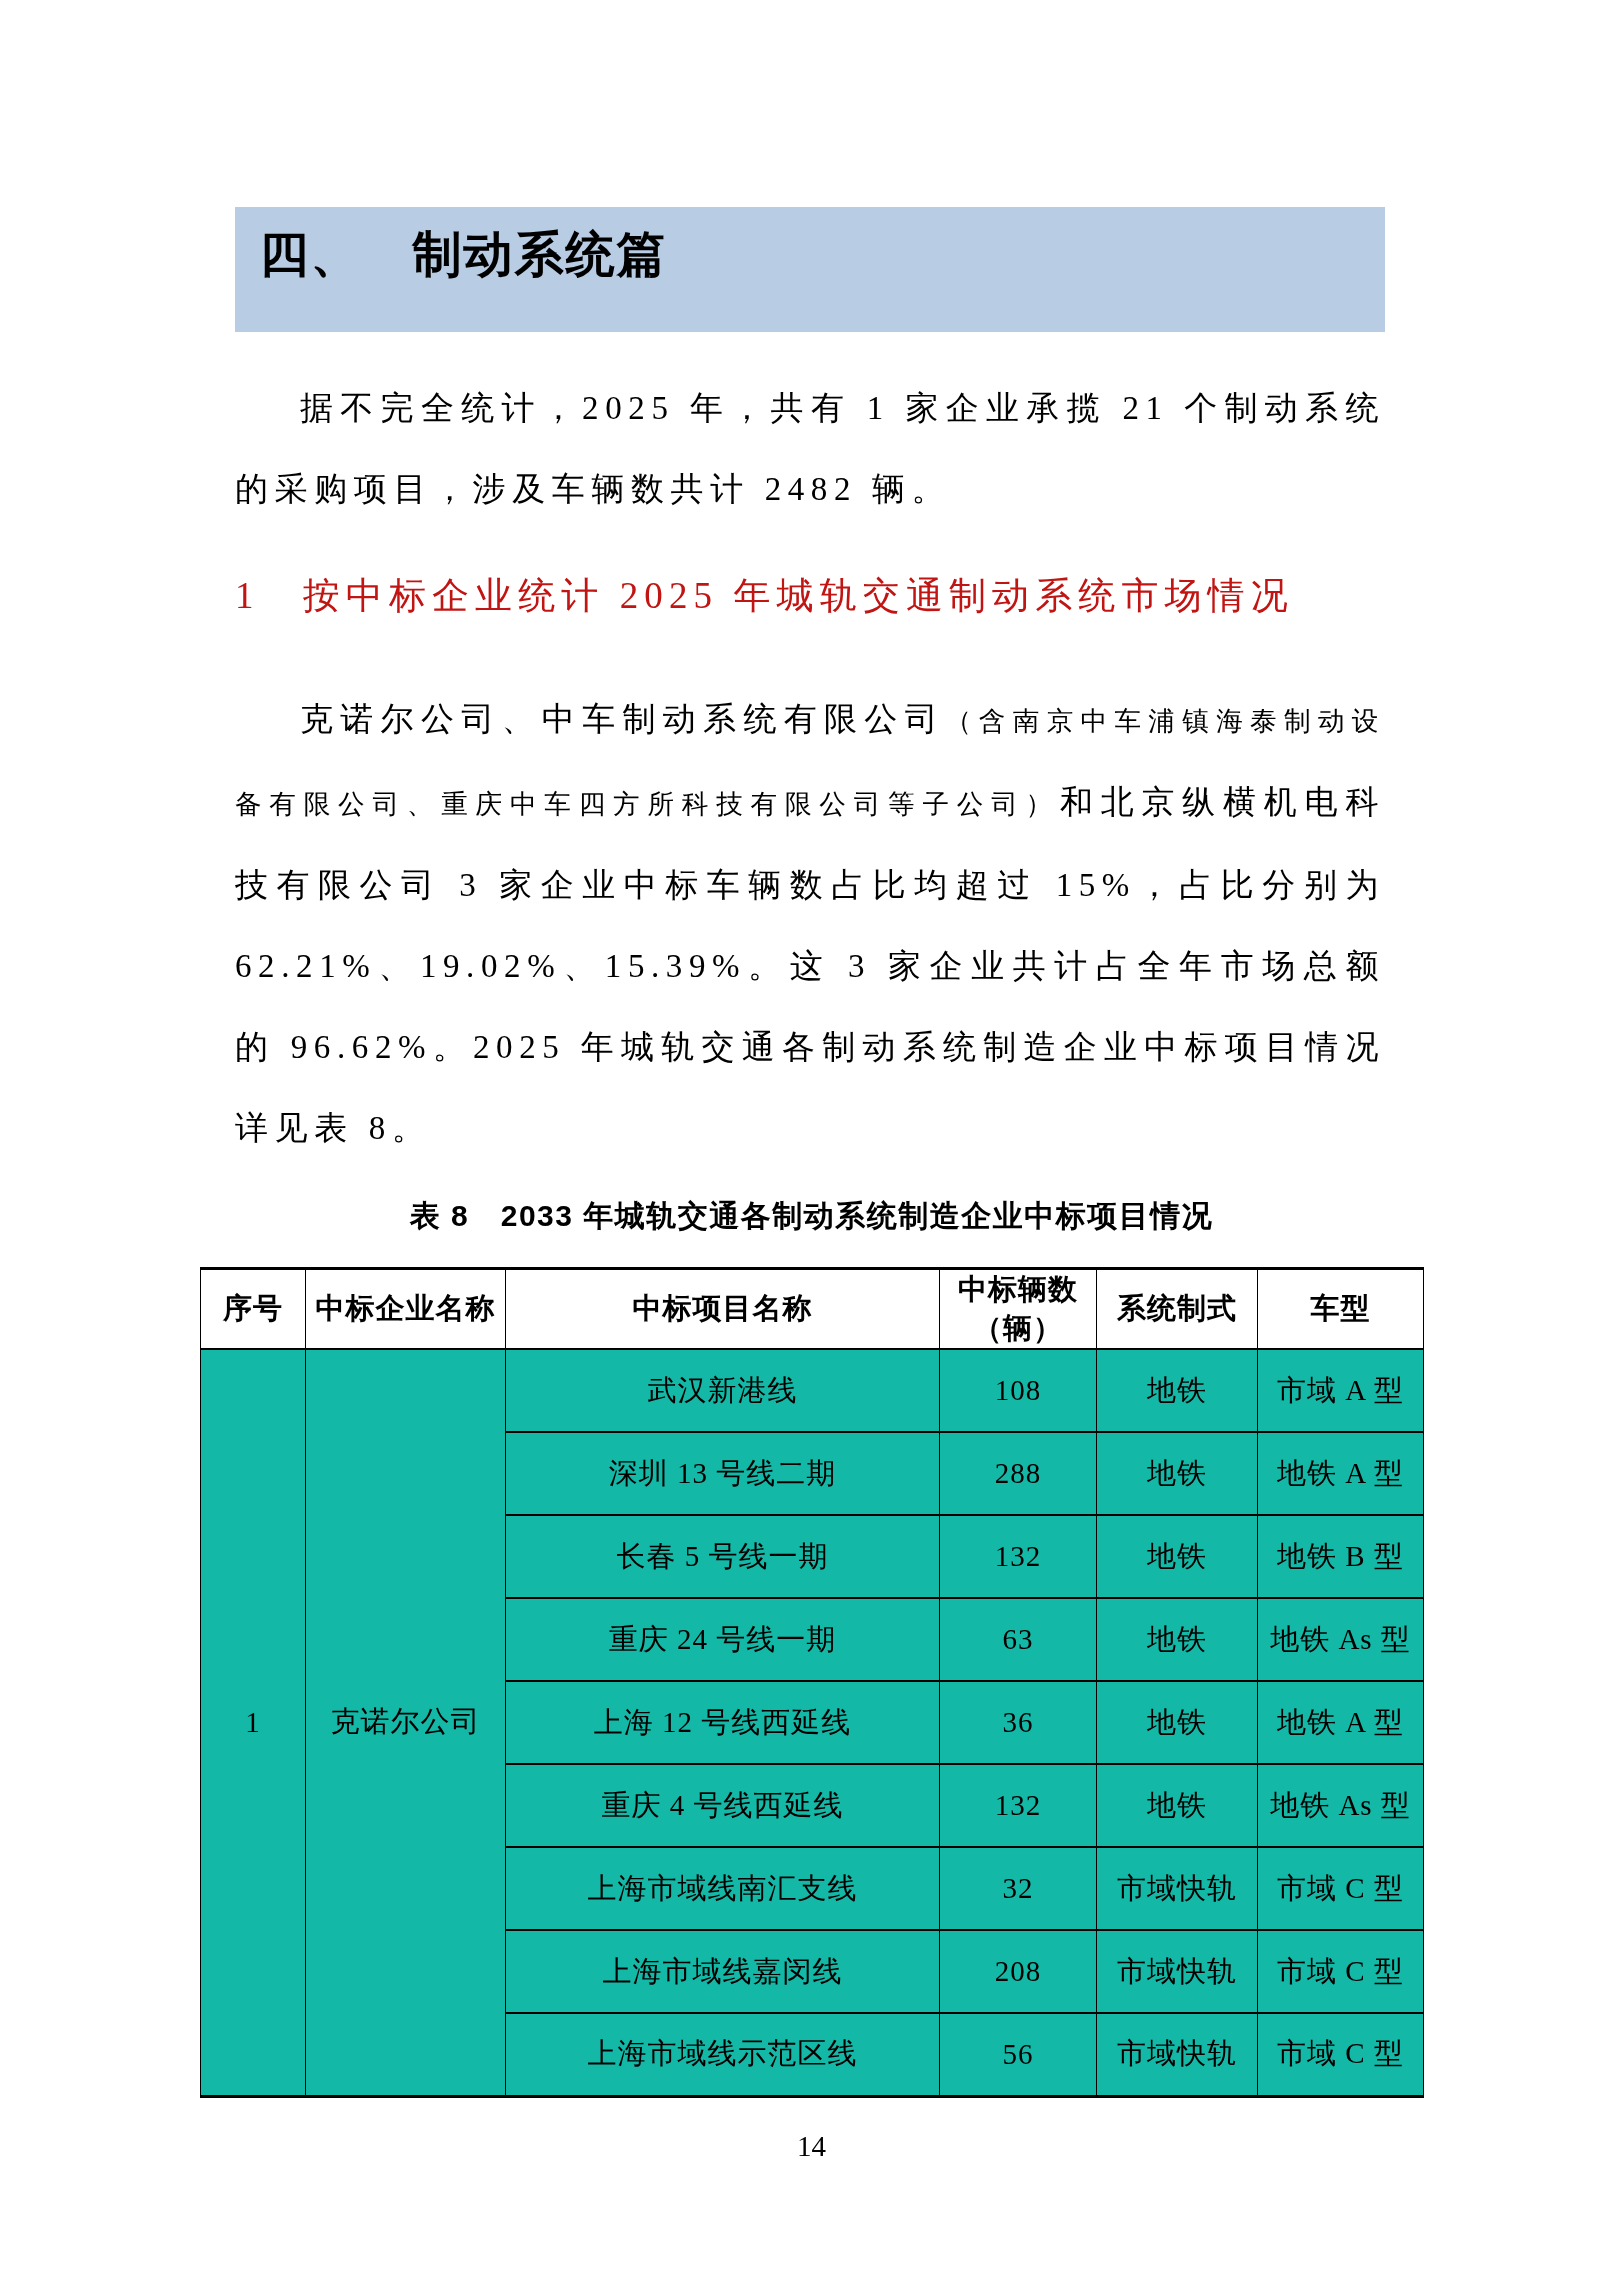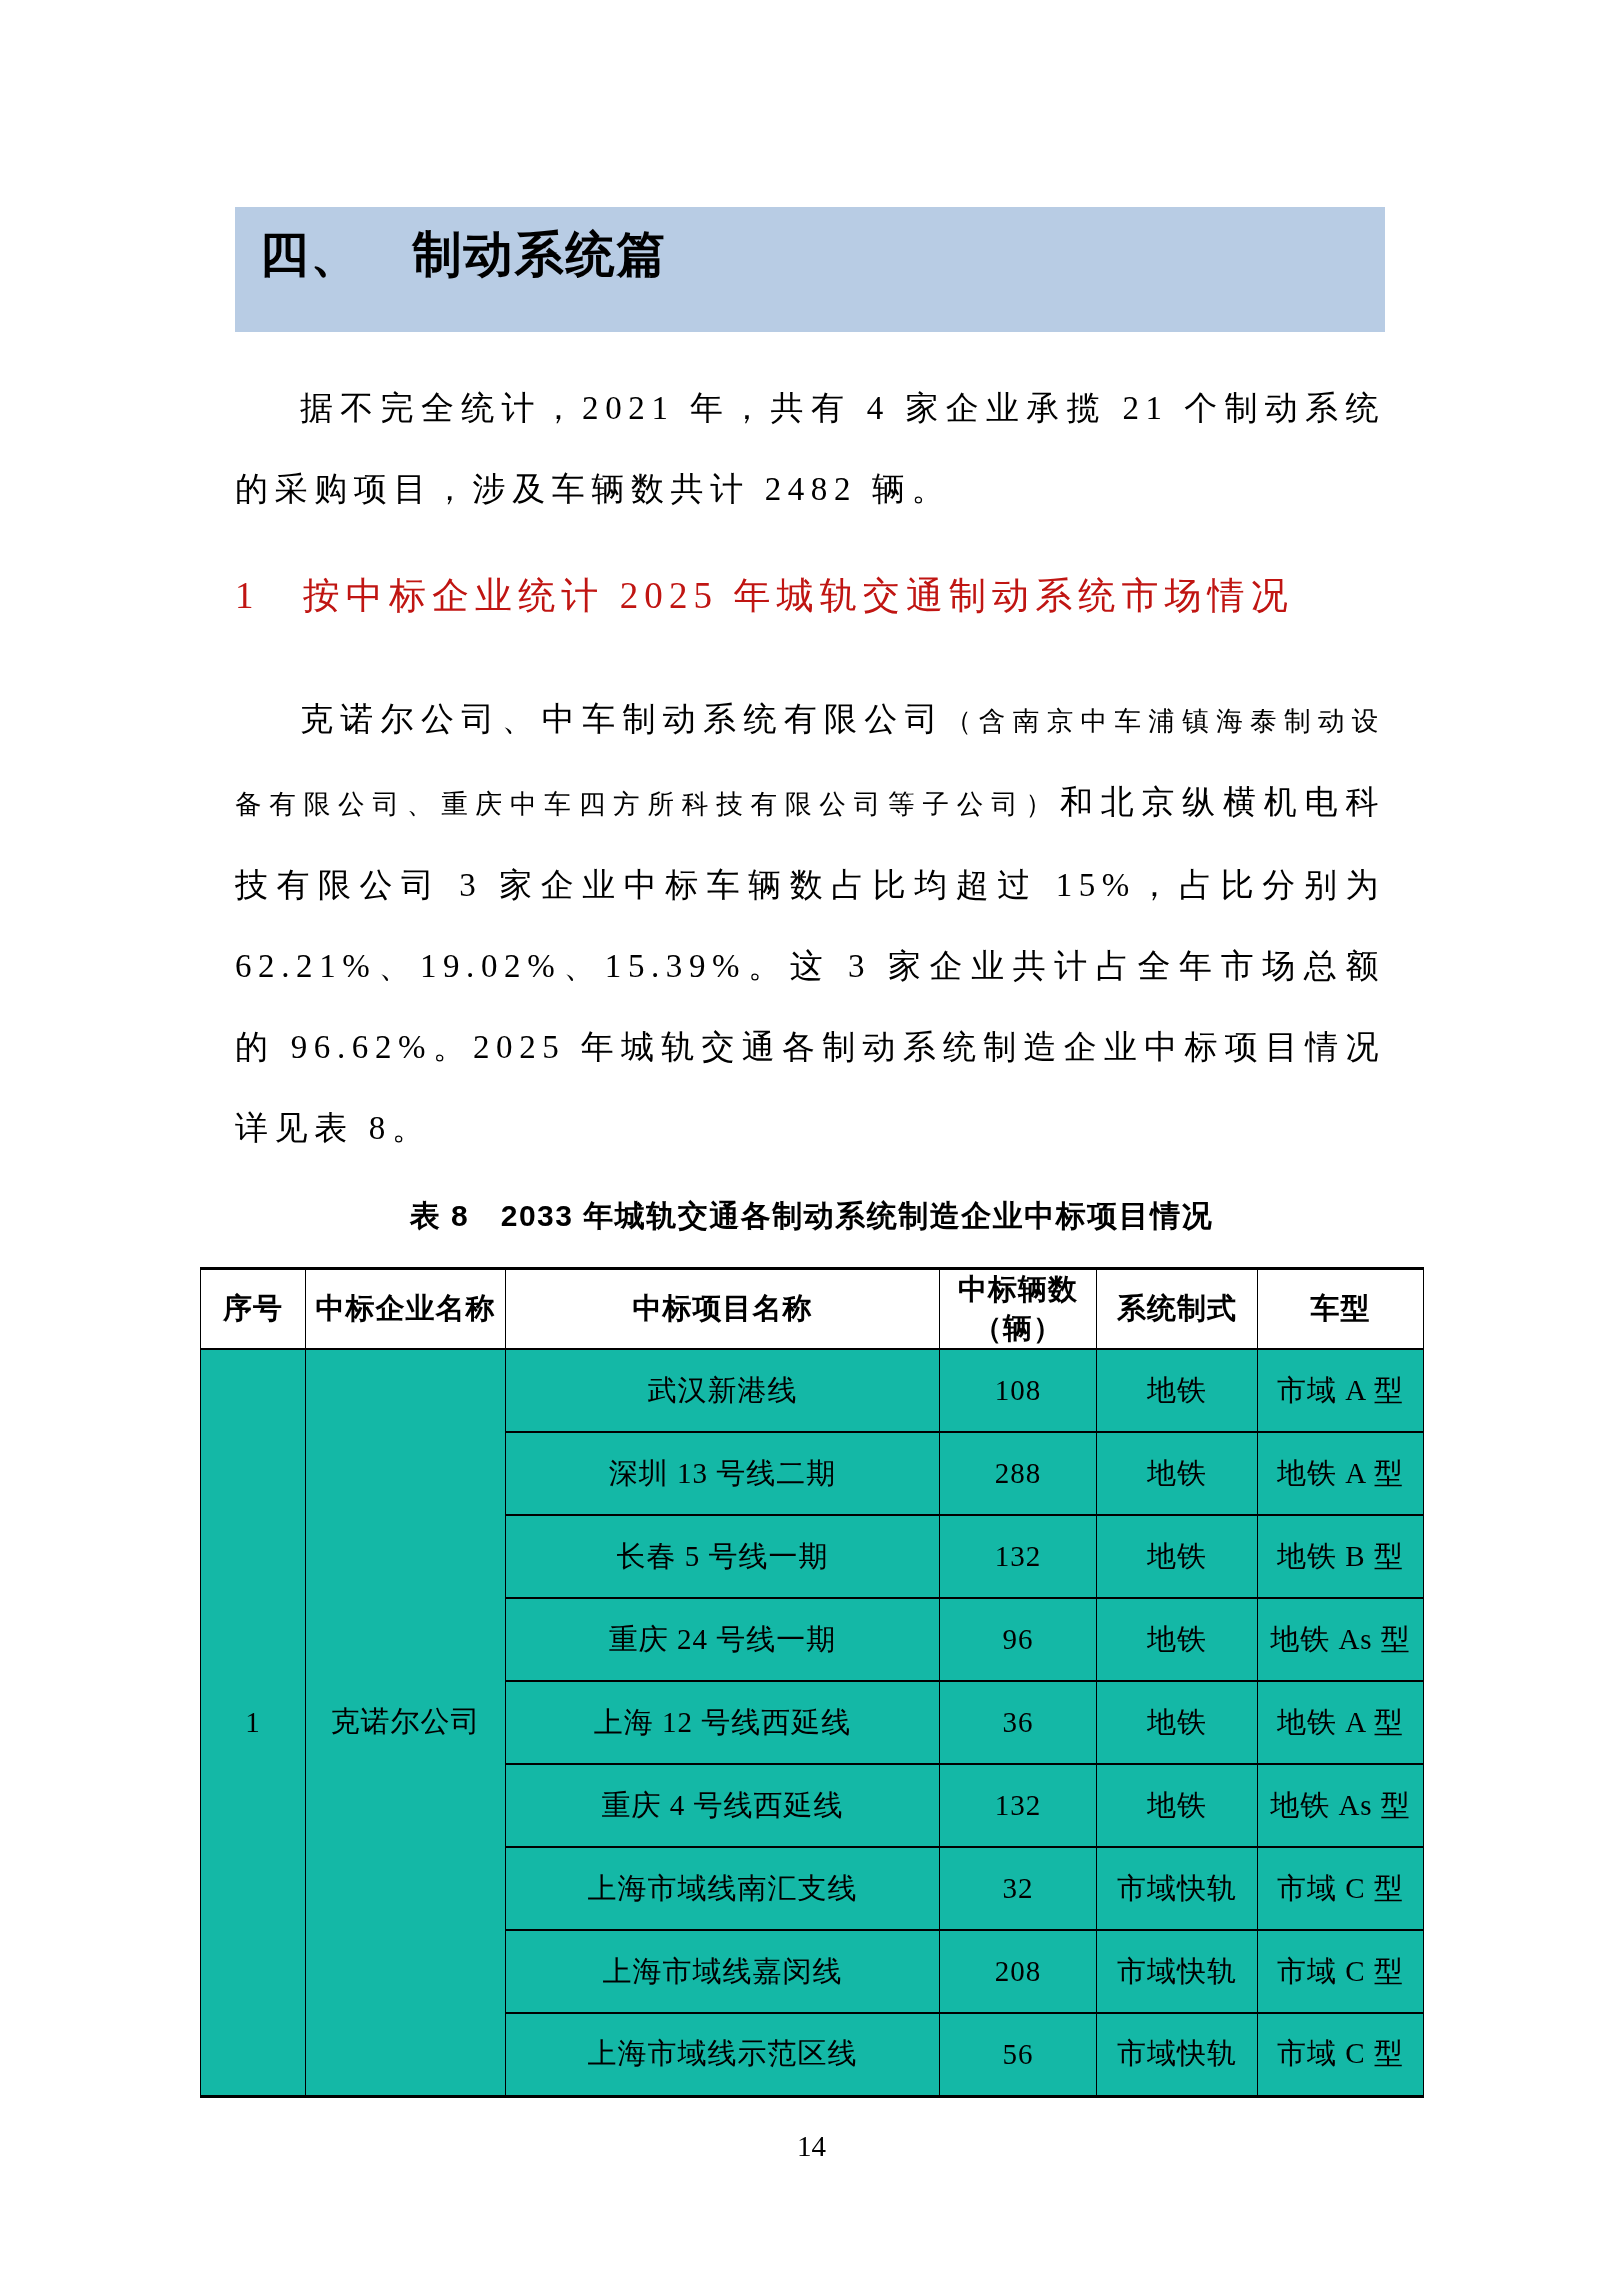--- a/index.html
+++ b/index.html
@@ -90,21 +90,21 @@
 </style>
 </head>
 <body>
 
 <div class="page">
 
   <header class="band">
     <h1>四、　制动系统篇</h1>
   </header>
 
-  <p class="para first indent">据不完全统计，2021 年，共有 4 家企业承揽 21 个制动系统的采购项目，涉及车辆数共计 2482 辆。</p>
+  <p class="para first indent">据不完全统计，2025 年，共有 1 家企业承揽 21 个制动系统的采购项目，涉及车辆数共计 2482 辆。</p>
 
   <h2 class="red-heading">1　按中标企业统计 2025 年城轨交通制动系统市场情况</h2>
 
   <p class="para second indent"><span>克诺尔公司、中车制动系统有限公司</span><span class="small-inline">（含南京中车浦镇海泰制动设备有限公司、重庆中车四方所科技有限公司等子公司）</span><span>和北京纵横机电科技有限公司 3 家企业中标车辆数占比均超过 15%，占比分别为 62.21%、19.02%、15.39%。这 3 家企业共计占全年市场总额的 96.62%。2025 年城轨交通各制动系统制造企业中标项目情况详见表 8。</span></p>
 
   <p class="caption">表 8　2033 年城轨交通各制动系统制造企业中标项目情况</p>
 
   <table class="bid-table">
     <colgroup>
       <col style="width:105px">
@@ -141,21 +141,21 @@
         <td>地铁 A 型</td>
       </tr>
       <tr>
         <td>长春 5 号线一期</td>
         <td>132</td>
         <td>地铁</td>
         <td>地铁 B 型</td>
       </tr>
       <tr>
         <td>重庆 24 号线一期</td>
-        <td>96</td>
+        <td>63</td>
         <td>地铁</td>
         <td>地铁 As 型</td>
       </tr>
       <tr>
         <td>上海 12 号线西延线</td>
         <td>36</td>
         <td>地铁</td>
         <td>地铁 A 型</td>
       </tr>
       <tr>

